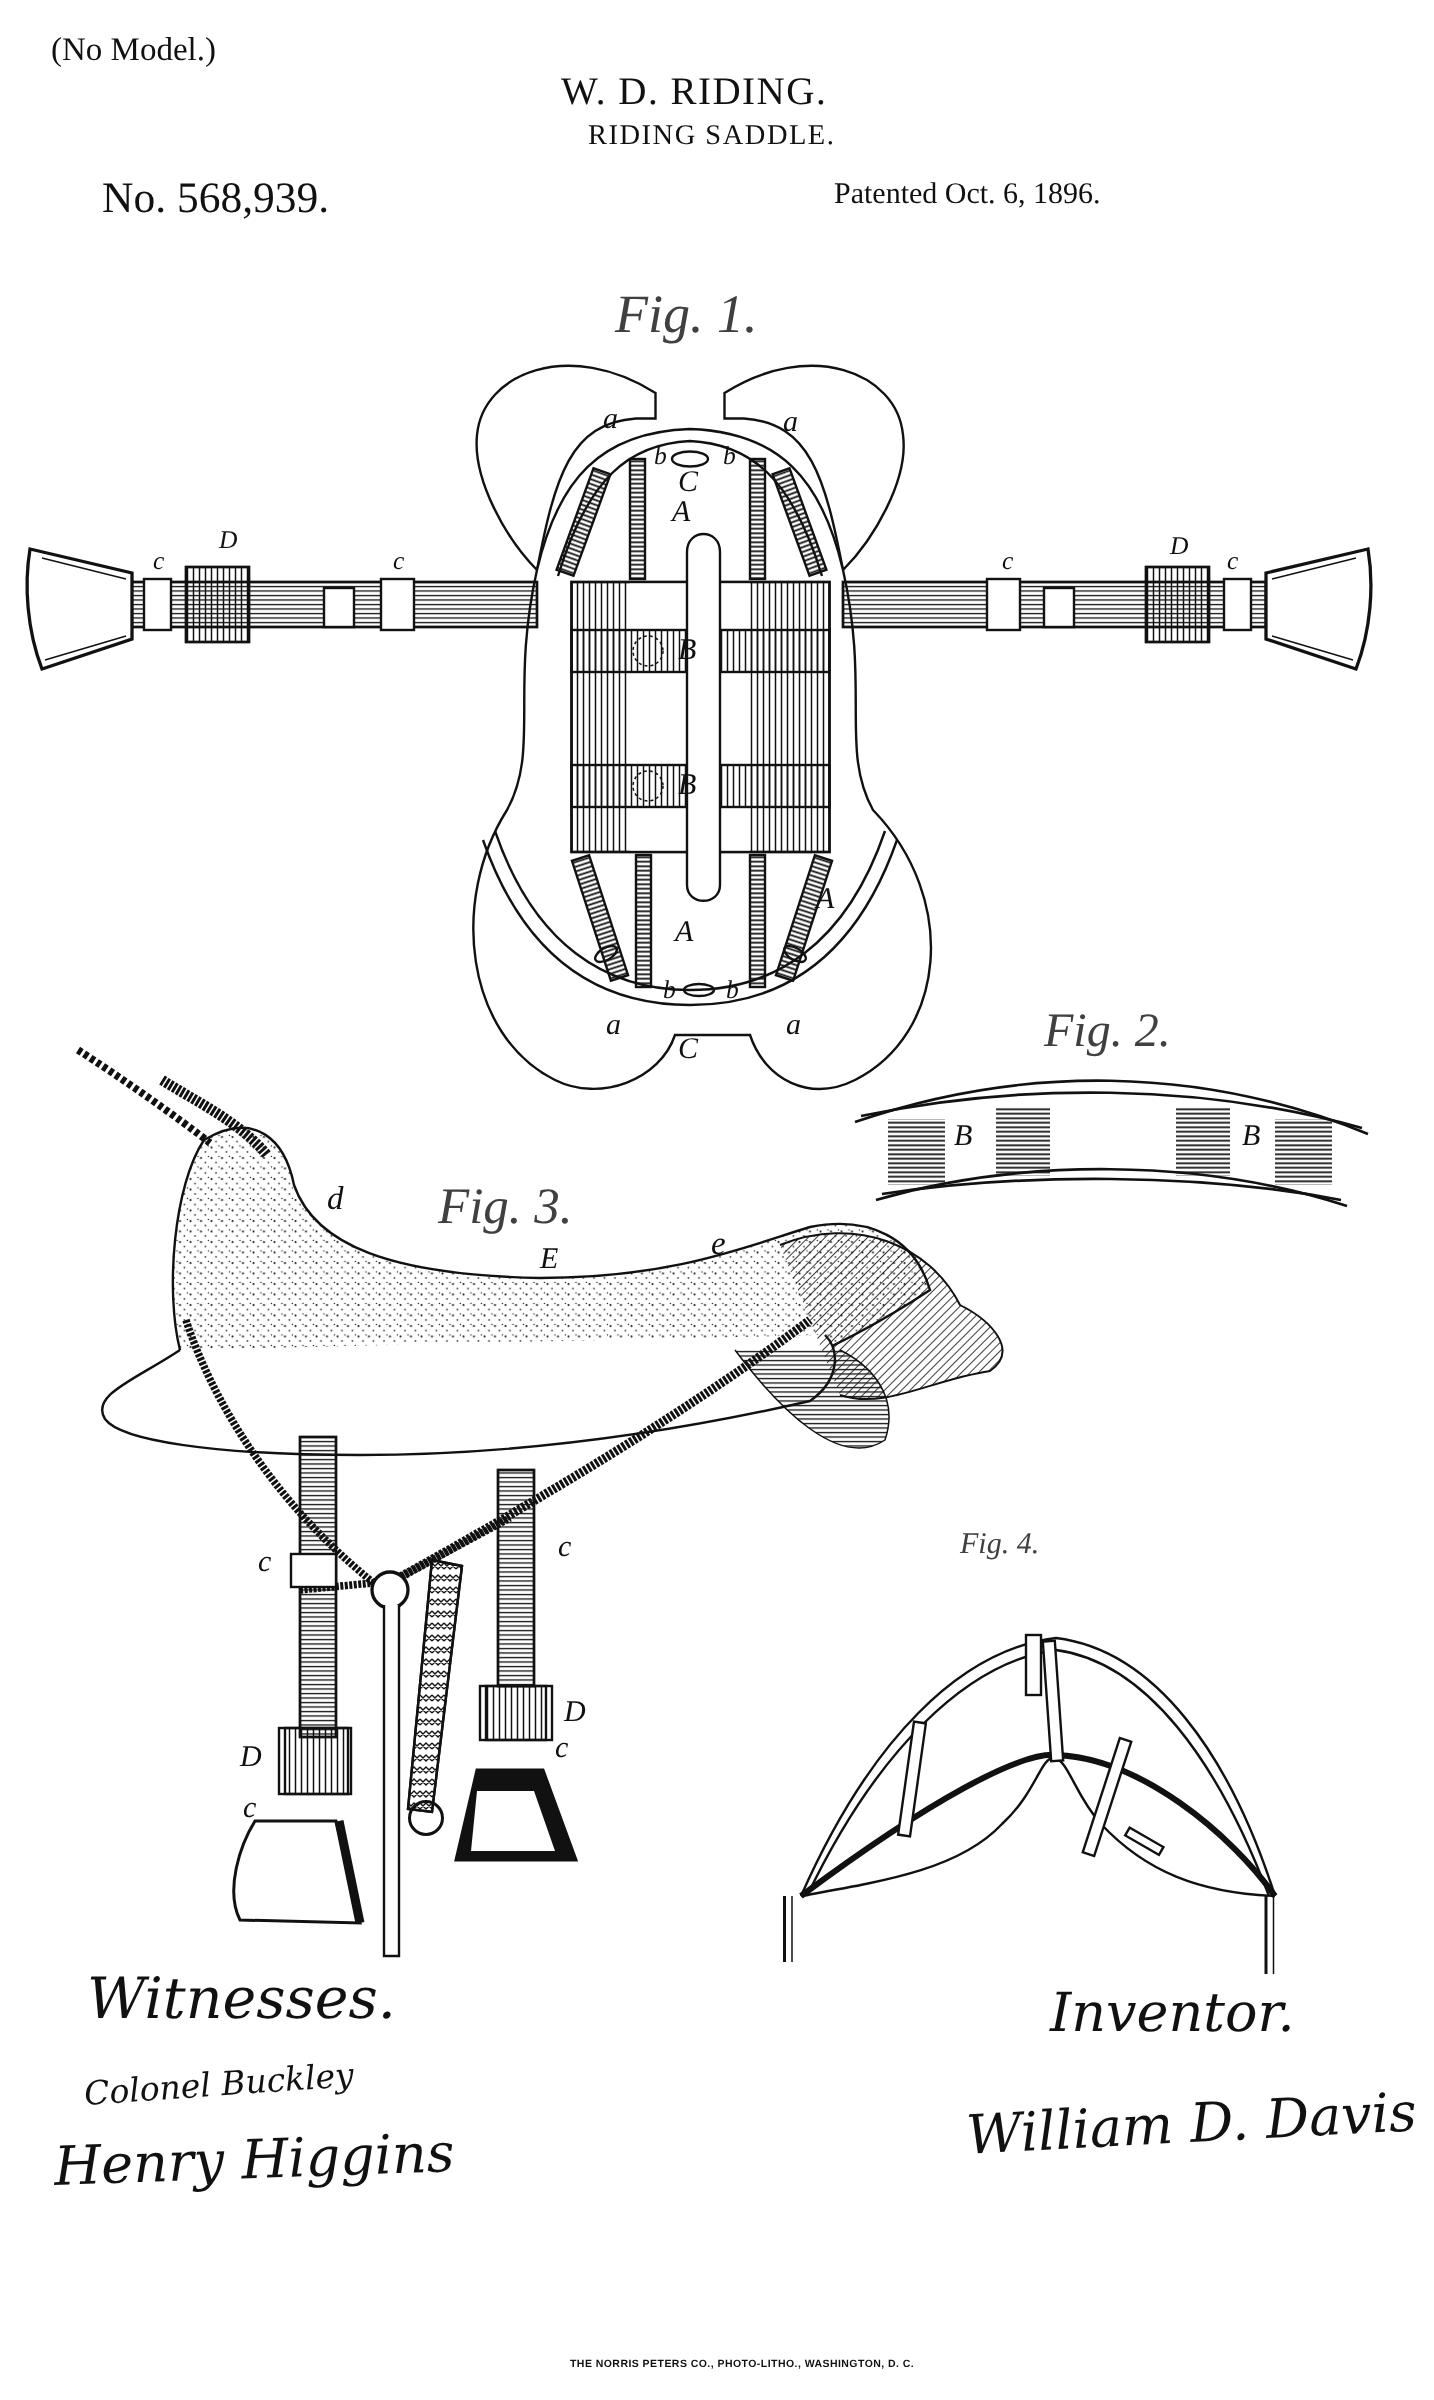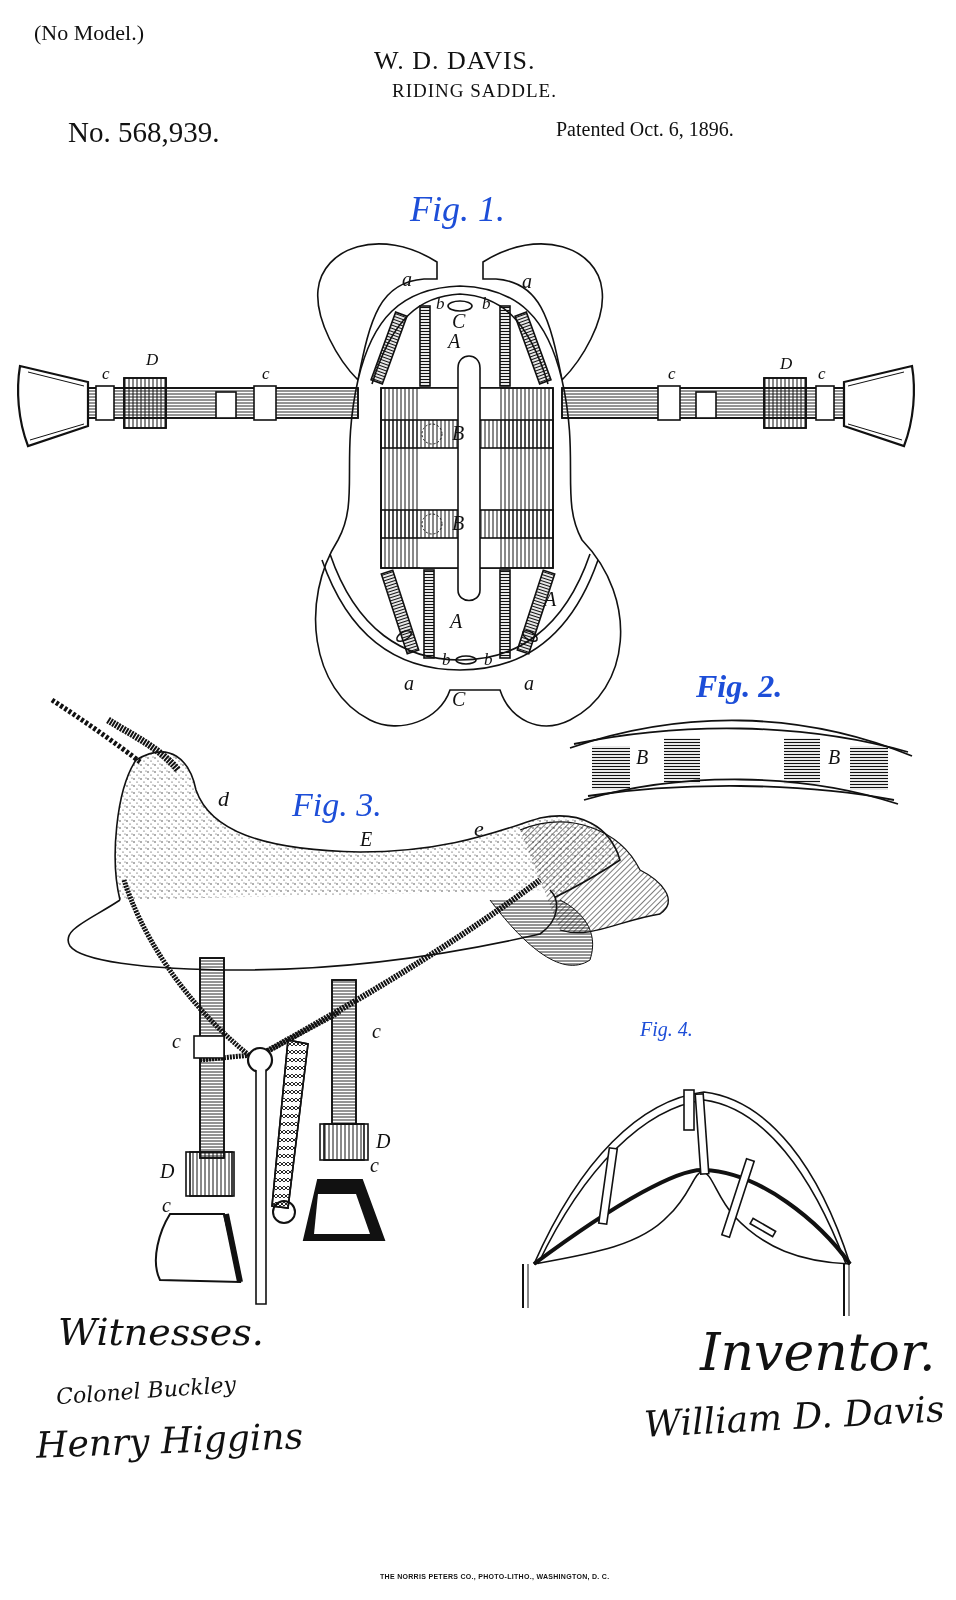--- a/index.html
+++ b/index.html
@@ -4,31 +4,31 @@
 <style>
   html,body{margin:0;padding:0;background:#fff;}
   body{width:956px;height:1600px;position:relative;overflow:hidden;color:#111;}
   .abs{position:absolute;}
   .hdr{font-family:"Liberation Serif","DejaVu Serif",serif;color:#111;white-space:nowrap;}
   #no-model{left:34px;top:20px;font-size:22px;}
   #inventor-name{left:374px;top:46px;font-size:26px;letter-spacing:1px;}
   #invention-title{left:392px;top:80px;font-size:19px;letter-spacing:1px;text-align:right;}
   #patent-no{left:68px;top:116px;font-size:29px;}
   #patent-date{left:556px;top:118px;font-size:20px;}
-  .fig{font-family:"Liberation Serif","DejaVu Serif",serif;font-style:italic;color:#1d4ed8;white-space:nowrap;}
+  .fig{font-family:"Liberation Serif","DejaVu Serif",serif;font-style:italic;color:#404040;white-space:nowrap;}
   .lbl{font-family:"Liberation Serif","DejaVu Serif",serif;font-style:italic;font-size:20px;color:#111;}
   .script{font-family:"DejaVu Serif","Liberation Serif",serif;font-style:italic;color:#111;white-space:nowrap;}
   #printer{left:380px;top:1573px;font-family:"Liberation Sans","DejaVu Sans",sans-serif;font-size:7px;font-weight:bold;letter-spacing:0.3px;}
   svg{position:absolute;left:0;top:0;}
 </style>
 </head>
 <body>
 
 <div id="no-model" class="abs hdr">(No Model.)</div>
-<div id="inventor-name" class="abs hdr">W. D. DAVIS.</div>
+<div id="inventor-name" class="abs hdr">W. D. RIDING.</div>
 <div id="invention-title" class="abs hdr">RIDING SADDLE.</div>
 <div id="patent-no" class="abs hdr">No. 568,939.</div>
 <div id="patent-date" class="abs hdr">Patented Oct. 6, 1896.</div>
 
 <svg width="956" height="1600" viewBox="0 0 956 1600">
   <defs>
     <pattern id="vhatch" width="4" height="4" patternUnits="userSpaceOnUse">
       <line x1="1" y1="0" x2="1" y2="4" stroke="#111" stroke-width="1"></line>
     </pattern>
     <pattern id="hhatch" width="4" height="3" patternUnits="userSpaceOnUse">
@@ -170,21 +170,21 @@
     <line x1="849" y1="1264" x2="849" y2="1316" stroke-width="1"></line>
     <rect x="684" y="1090" width="10" height="40" fill="#fff"></rect>
     <rect x="698" y="1094" width="8" height="80" fill="#fff" transform="rotate(-4 702 1134)"></rect>
     <rect x="604" y="1148" width="8" height="76" fill="#fff" transform="rotate(8 608 1186)"></rect>
     <rect x="734" y="1158" width="8" height="80" fill="#fff" transform="rotate(18 738 1198)"></rect>
     <rect x="750" y="1224" width="26" height="6" fill="#fff" transform="rotate(30 762 1227)"></rect>
   </g>
 </svg>
 
 <div class="abs fig" style="left:410px;top:188px;font-size:36px;">Fig. 1.</div>
-<div class="abs fig" style="left:696px;top:668px;font-size:32px;font-weight:bold;">Fig. 2.</div>
+<div class="abs fig" style="left:696px;top:668px;font-size:32px;">Fig. 2.</div>
 <div class="abs fig" style="left:292px;top:786px;font-size:34px;">Fig. 3.</div>
 <div class="abs fig" style="left:640px;top:1018px;font-size:20px;">Fig. 4.</div>
 
 <div class="abs lbl" style="left:402px;top:268px;">a</div>
 <div class="abs lbl" style="left:522px;top:270px;">a</div>
 <div class="abs lbl" style="left:436px;top:294px;font-size:17px;">b</div>
 <div class="abs lbl" style="left:482px;top:294px;font-size:17px;">b</div>
 <div class="abs lbl" style="left:452px;top:310px;">C</div>
 <div class="abs lbl" style="left:448px;top:330px;">A</div>
 <div class="abs lbl" style="left:102px;top:364px;font-size:17px;">c</div>
@@ -212,16 +212,16 @@
 <div class="abs lbl" style="left:172px;top:1030px;">c</div>
 <div class="abs lbl" style="left:372px;top:1020px;">c</div>
 <div class="abs lbl" style="left:376px;top:1130px;">D</div>
 <div class="abs lbl" style="left:370px;top:1154px;">c</div>
 <div class="abs lbl" style="left:160px;top:1160px;">D</div>
 <div class="abs lbl" style="left:162px;top:1194px;">c</div>
 
 <div class="abs script" style="left:58px;top:1310px;font-size:38px;">Witnesses.</div>
 <div class="abs script" style="left:56px;top:1378px;font-size:22px;transform:rotate(-4deg);">Colonel Buckley</div>
 <div class="abs script" style="left:36px;top:1420px;font-size:36px;transform:rotate(-2deg);">Henry Higgins</div>
-<div class="abs script" style="left:700px;top:1322px;font-size:52px;">Inventor.</div>
+<div class="abs script" style="left:700px;top:1322px;font-size:36px;">Inventor.</div>
 <div class="abs script" style="left:644px;top:1396px;font-size:36px;transform:rotate(-3deg);">William D. Davis</div>
 
 <div id="printer" class="abs">THE NORRIS PETERS CO., PHOTO-LITHO., WASHINGTON, D. C.</div>
 
 </body></html>

